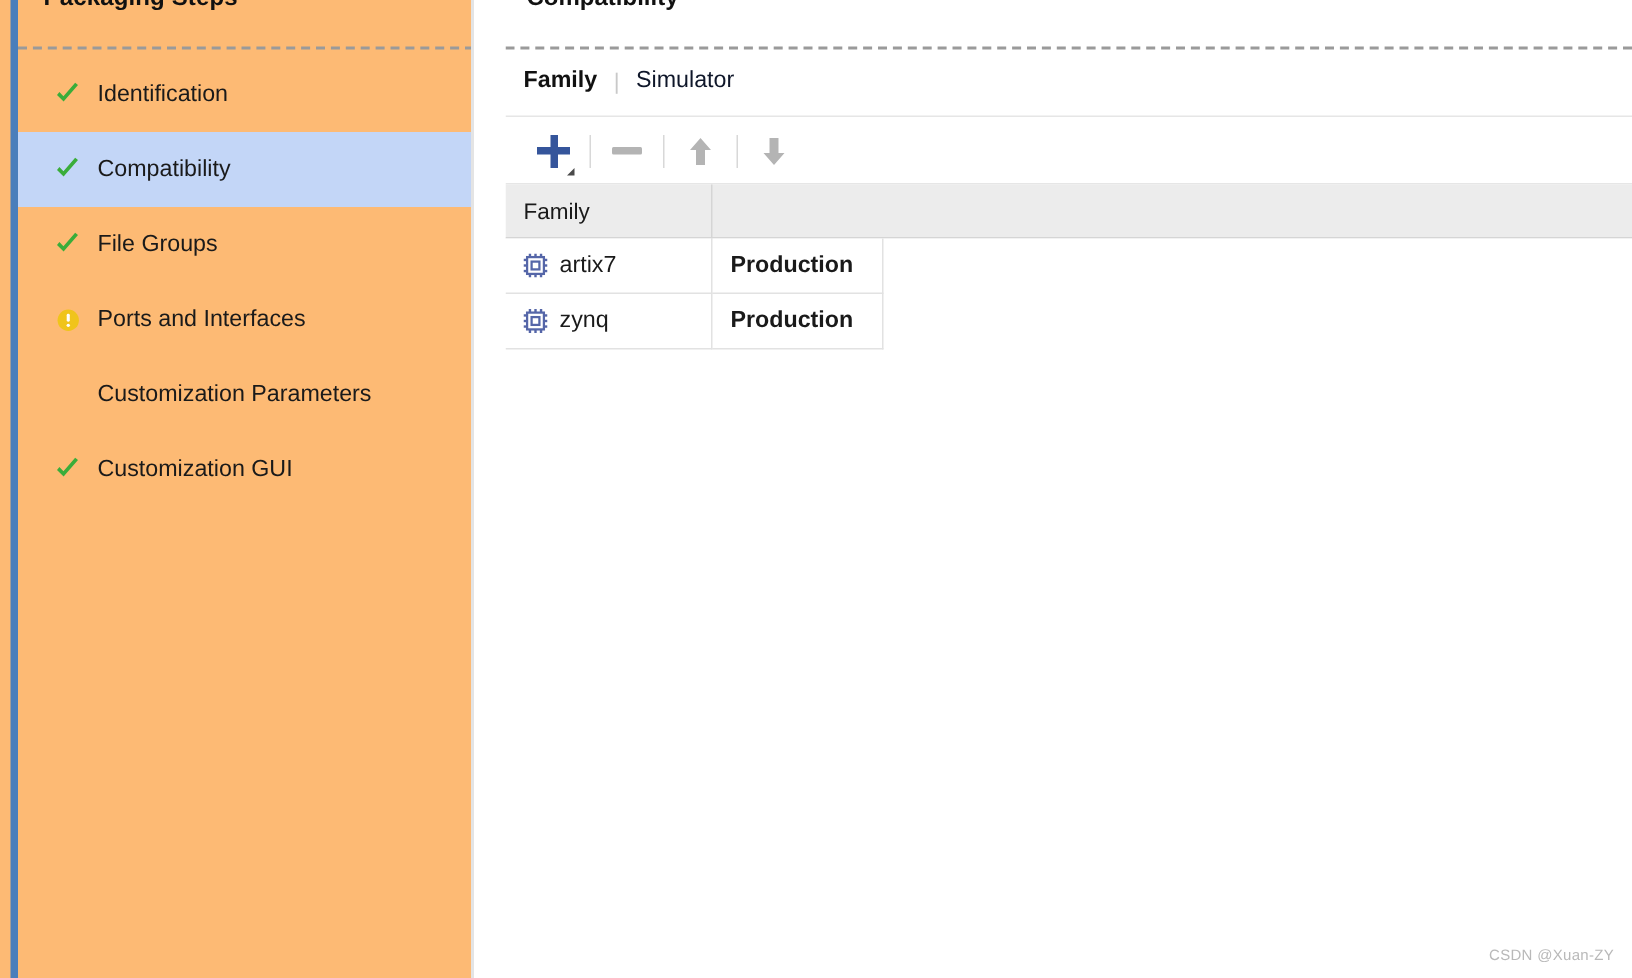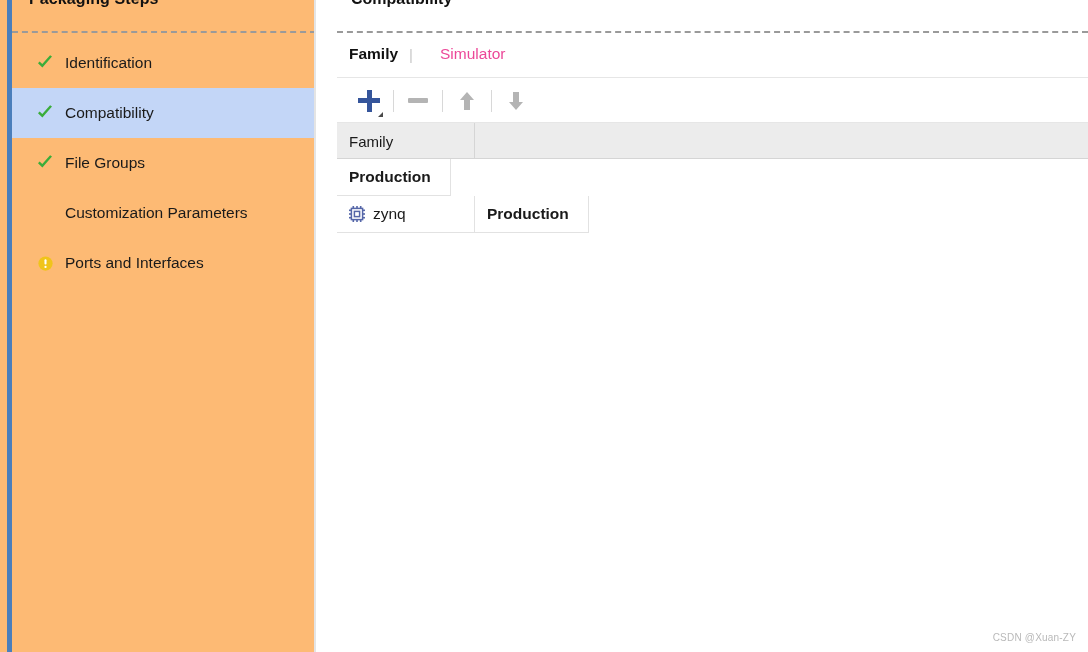--- a/index.html
+++ b/index.html
@@ -145,22 +145,21 @@
   }
   .tab {
     font-size: 15.5px;
     white-space: nowrap;
   }
   .tab.active {
     font-weight: bold;
     color: #111111;
   }
   .tab.inactive {
-    color: #ec4899;
-    margin-left: 16px;
+    color: #0f172a;
   }
   .tab-div {
     color: #c9c9c9;
     font-size: 15px;
     margin: 0 11px;
   }
 
   .tabs-underline {
     position: absolute;
     left: 0;
@@ -335,37 +334,47 @@
         </div>
         <div class="step-item">
           <span class="step-icon">
             <span class="ico-check">
               <svg viewBox="0 0 18 18" width="18" height="18">
                 <path d="M2 9.3 L6.4 13.6 L16 2.6 L14.1 1.2 L6.3 10.1 L3.6 7.4 Z" fill="#3aad3a"></path>
               </svg>
             </span>
           </span>
           <span class="step-label">File Groups</span>
-        </div>
-        <div class="step-item">
-          <span class="step-icon"></span>
-          <span class="step-label">Customization Parameters</span>
         </div>
         <div class="step-item">
           <span class="step-icon">
             <span class="ico-warn">
               <svg viewBox="0 0 16 16" width="15" height="15">
                 <circle cx="8" cy="8" r="7.6" fill="#f0c41b"></circle>
                 <rect x="6.9" y="3.4" width="2.2" height="5.6" rx="1" fill="#ffffff"></rect>
                 <circle cx="8" cy="11.6" r="1.2" fill="#ffffff"></circle>
               </svg>
             </span>
           </span>
           <span class="step-label">Ports and Interfaces</span>
         </div>
+        <div class="step-item">
+          <span class="step-icon"></span>
+          <span class="step-label">Customization Parameters</span>
+        </div>
+        <div class="step-item">
+          <span class="step-icon">
+            <span class="ico-check">
+              <svg viewBox="0 0 18 18" width="18" height="18">
+                <path d="M2 9.3 L6.4 13.6 L16 2.6 L14.1 1.2 L6.3 10.1 L3.6 7.4 Z" fill="#3aad3a"></path>
+              </svg>
+            </span>
+          </span>
+          <span class="step-label">Customization GUI</span>
+        </div>
       </div>
   </div>
 
   <div class="right-panel">
     <div class="right-title">Compatibility</div>
 
     <div class="dashed-sep-right"></div>
 
     <div class="tabs" id="tabs-row">
         <span class="tab active">Family</span>
@@ -403,20 +412,41 @@
       </div>
     <div class="toolbar-bottom"></div>
 
     <div class="table-wrap">
       <div class="tbl-header">
         <div class="th c1">Family</div>
         <div class="th cfill"></div>
       </div>
       <div id="table-body">
           <div class="tbl-row">
+            <div class="td c1">
+              <span class="chip-icon">
+                <svg viewBox="0 0 16 16" width="16" height="16">
+                  <rect x="3.5" y="0" width="1.6" height="2.6" fill="#5566a8"></rect>
+                  <rect x="3.5" y="13.4" width="1.6" height="2.6" fill="#5566a8"></rect>
+                  <rect x="0" y="3.5" width="2.6" height="1.6" fill="#5566a8"></rect>
+                  <rect x="13.4" y="3.5" width="2.6" height="1.6" fill="#5566a8"></rect>
+                  <rect x="7.2" y="0" width="1.6" height="2.6" fill="#5566a8"></rect>
+                  <rect x="7.2" y="13.4" width="1.6" height="2.6" fill="#5566a8"></rect>
+                  <rect x="0" y="7.2" width="2.6" height="1.6" fill="#5566a8"></rect>
+                  <rect x="13.4" y="7.2" width="2.6" height="1.6" fill="#5566a8"></rect>
+                  <rect x="10.9" y="0" width="1.6" height="2.6" fill="#5566a8"></rect>
+                  <rect x="10.9" y="13.4" width="1.6" height="2.6" fill="#5566a8"></rect>
+                  <rect x="0" y="10.9" width="2.6" height="1.6" fill="#5566a8"></rect>
+                  <rect x="13.4" y="10.9" width="2.6" height="1.6" fill="#5566a8"></rect>
+                  <rect x="2.4" y="2.4" width="11.2" height="11.2" fill="none" stroke="#5566a8" stroke-width="1.5"></rect>
+                  <rect x="5.4" y="5.4" width="5.2" height="5.2" fill="none" stroke="#5566a8" stroke-width="1.5"></rect>
+                </svg>
+              </span>
+              <span>artix7</span>
+            </div>
             <div class="td c2">Production</div>
           </div>
           <div class="tbl-row">
             <div class="td c1">
               <span class="chip-icon">
                 <svg viewBox="0 0 16 16" width="16" height="16">
                   <rect x="3.5" y="0" width="1.6" height="2.6" fill="#5566a8"></rect>
                   <rect x="3.5" y="13.4" width="1.6" height="2.6" fill="#5566a8"></rect>
                   <rect x="0" y="3.5" width="2.6" height="1.6" fill="#5566a8"></rect>
                   <rect x="13.4" y="3.5" width="2.6" height="1.6" fill="#5566a8"></rect>

